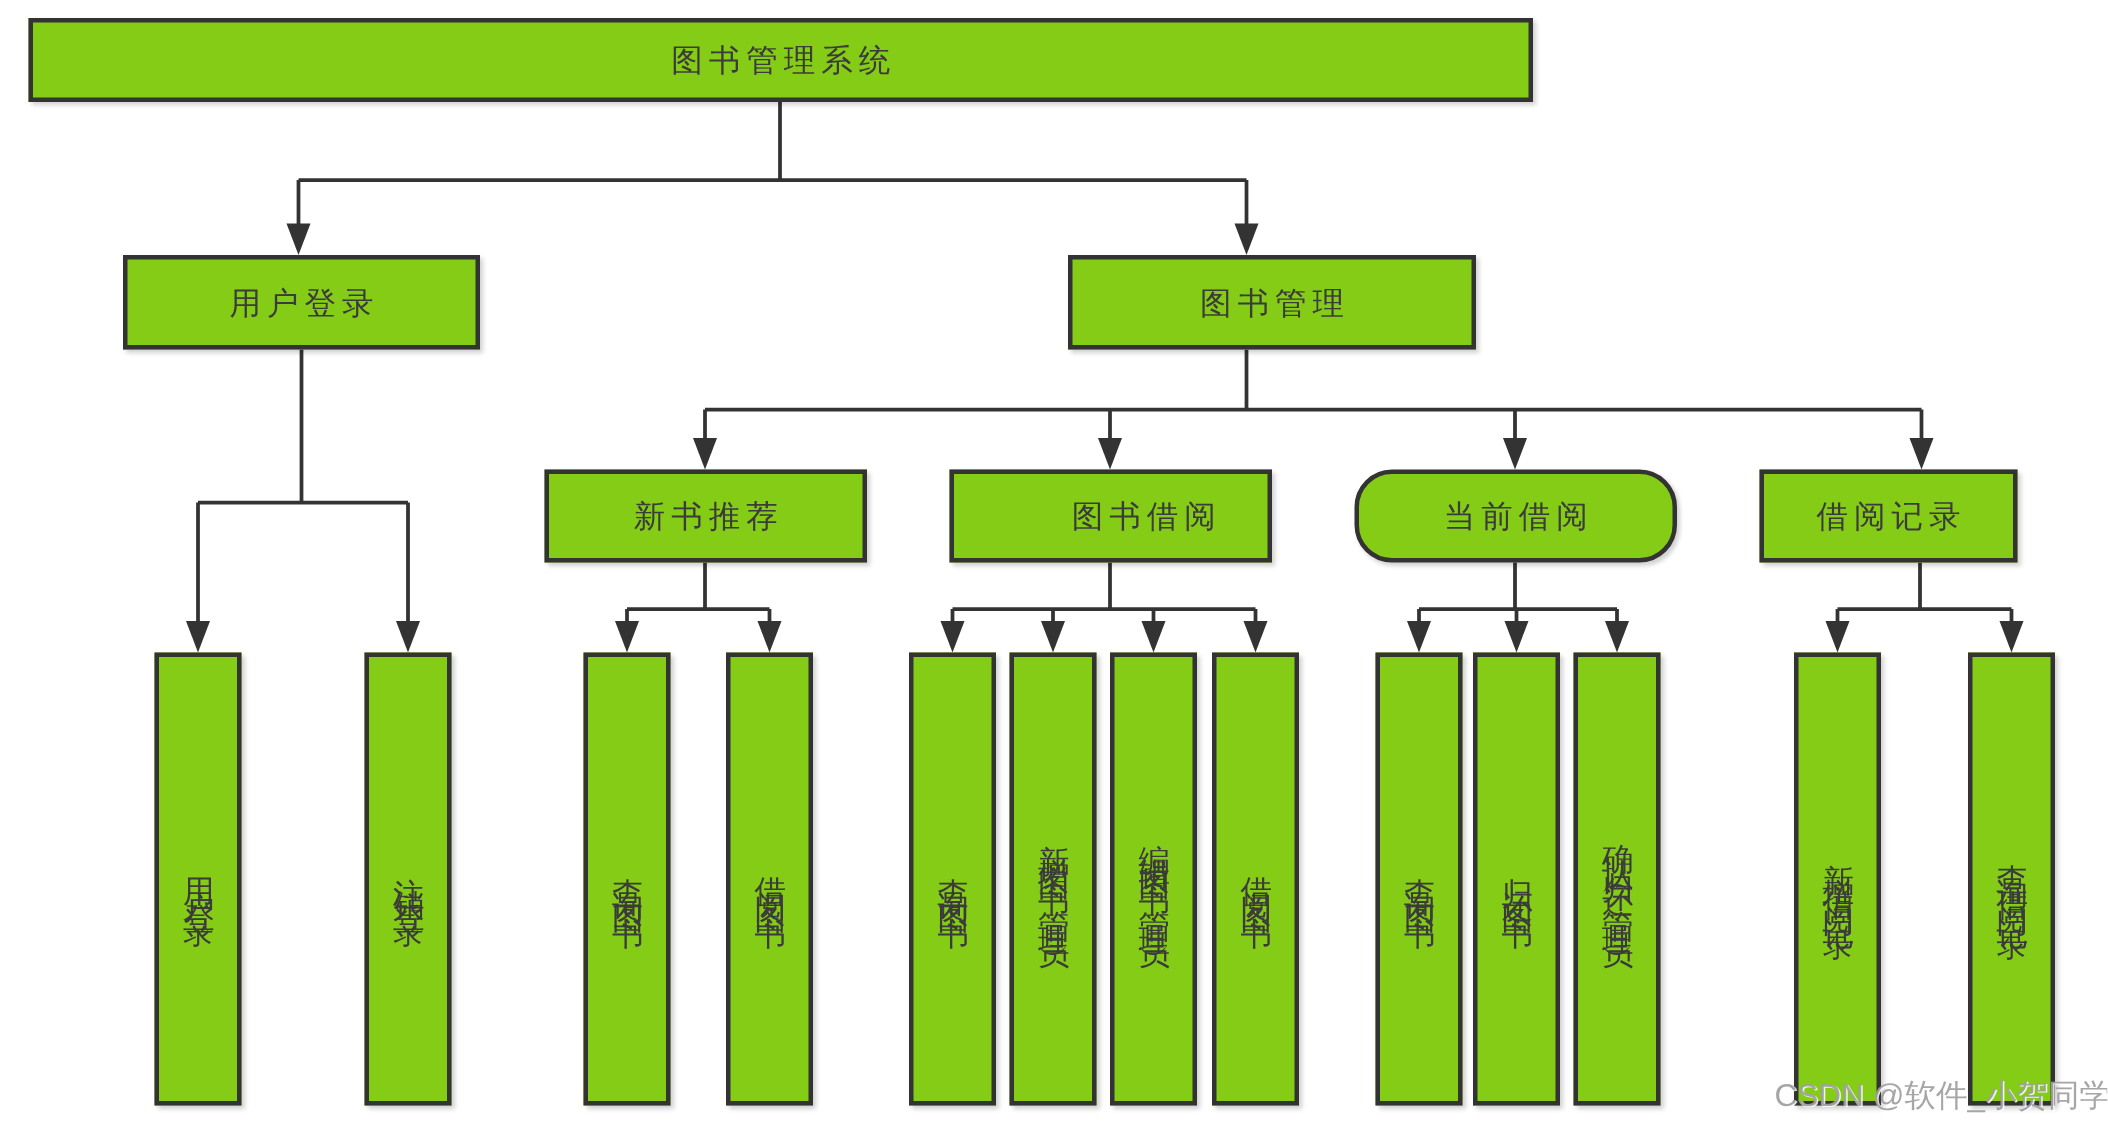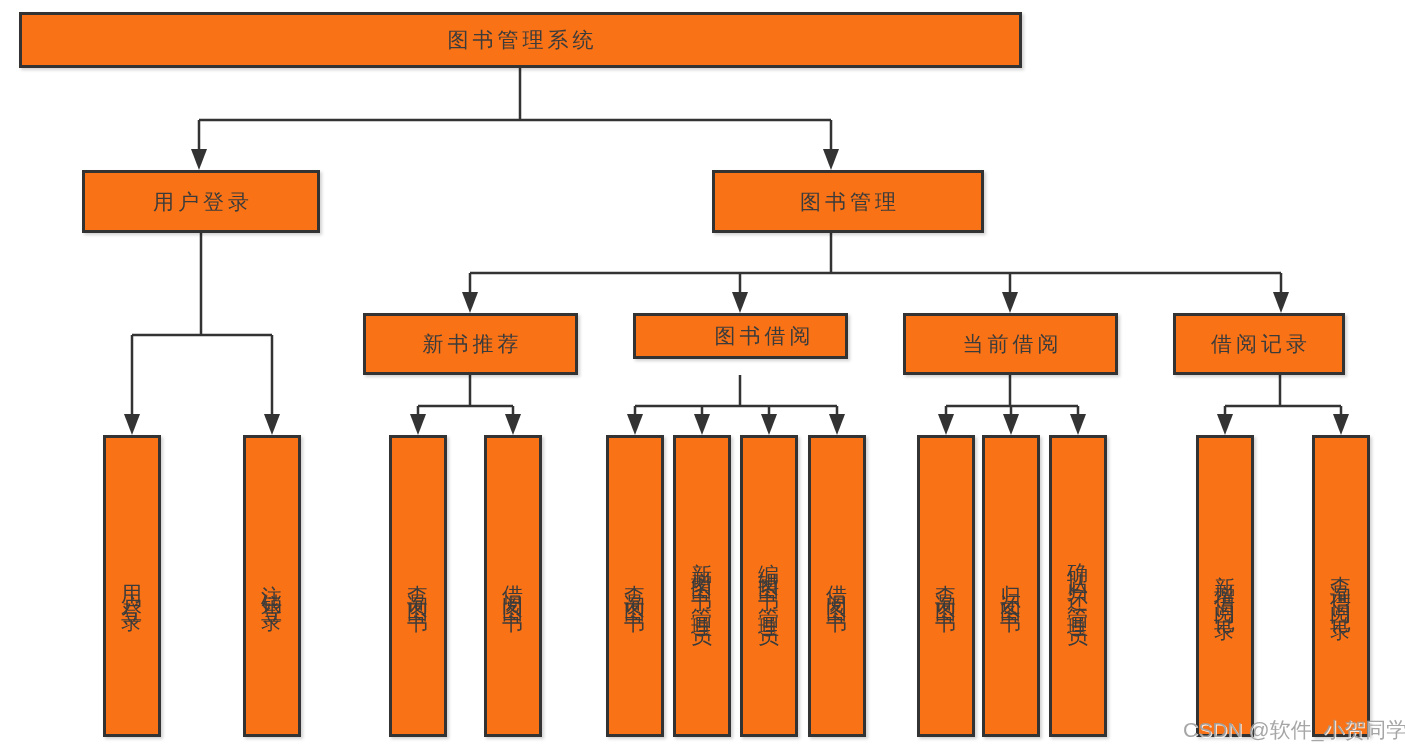--- a/index.html
+++ b/index.html
@@ -8,21 +8,21 @@
     width:1405px; height:747px;
     background:#ffffff;
     font-family:"Liberation Sans", sans-serif;
     overflow:hidden;
   }
   .connectors { position:absolute; left:0; top:0; width:1405px; height:747px; }
   .box {
     position:absolute;
     box-sizing:border-box;
     border:3px solid #333333;
-    background:#f97316;
+    background:#84cc16;
     display:flex; align-items:center; justify-content:center;
     color:#3b3b3b;
     box-shadow:2px 2px 3px rgba(0,0,0,0.18);
   }
   .hbox span {
     font-size:21px;
     letter-spacing:4px;
     text-indent:4px;
     white-space:nowrap;
   }
@@ -88,24 +88,24 @@
   <div class="box hbox" style="left:82px; top:170px; width:238px; height:63px;">
     <span>用户登录</span>
   </div>
   <div class="box hbox" style="left:712px; top:170px; width:272px; height:63px;">
     <span>图书管理</span>
   </div>
 
   <div class="box hbox" style="left:363px; top:313px; width:215px; height:62px;">
     <span>新书推荐</span>
   </div>
-  <div class="box hbox" style="left:633px; top:313px; width:215px; height:46px;padding-left:44px;">
+  <div class="box hbox" style="left:633px; top:313px; width:215px; height:62px;padding-left:44px;">
     <span>图书借阅</span>
   </div>
-  <div class="box hbox" style="left:903px; top:313px; width:215px; height:62px;">
+  <div class="box hbox" style="left:903px; top:313px; width:215px; height:62px;border-radius:25px;">
     <span>当前借阅</span>
   </div>
   <div class="box hbox" style="left:1173px; top:313px; width:172px; height:62px;">
     <span>借阅记录</span>
   </div>
 
   <div class="box vbox" style="left:103px; top:435px; width:58px; height:302px;">
     <span>用户登录</span>
   </div>
   <div class="box vbox" style="left:243px; top:435px; width:58px; height:302px;">

